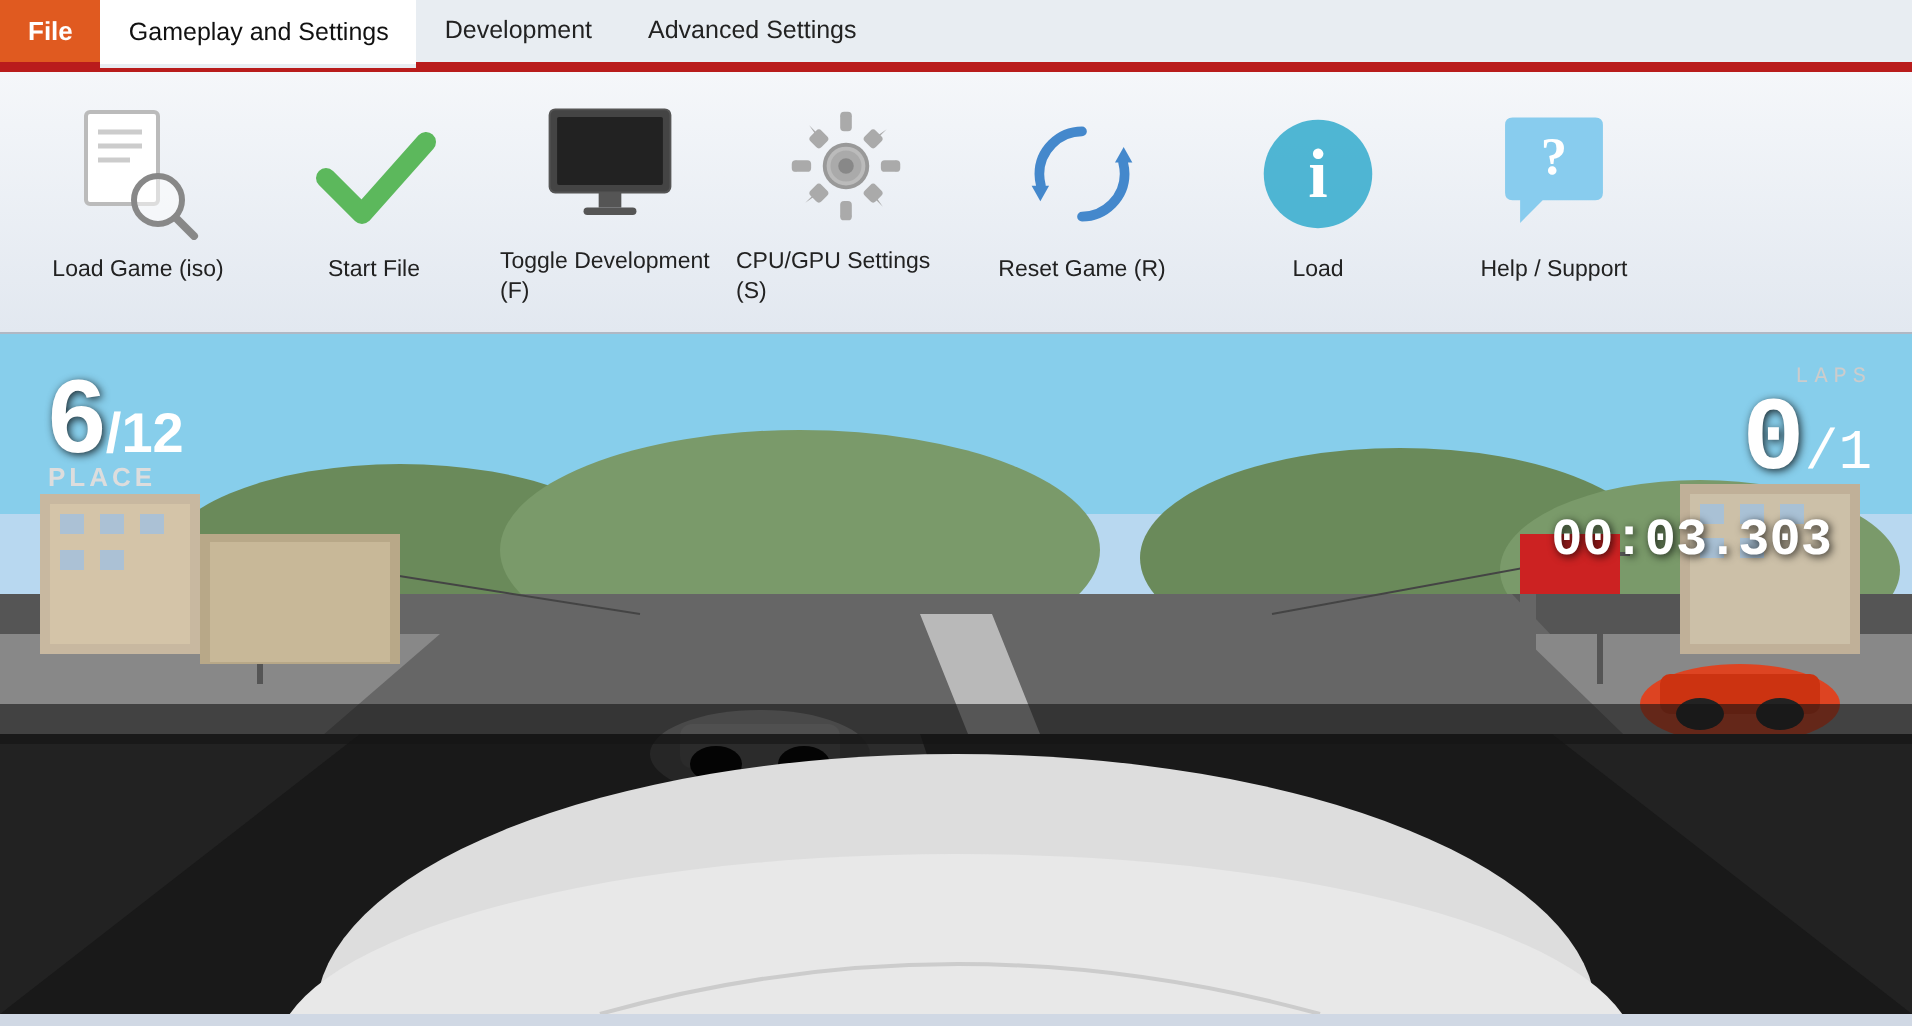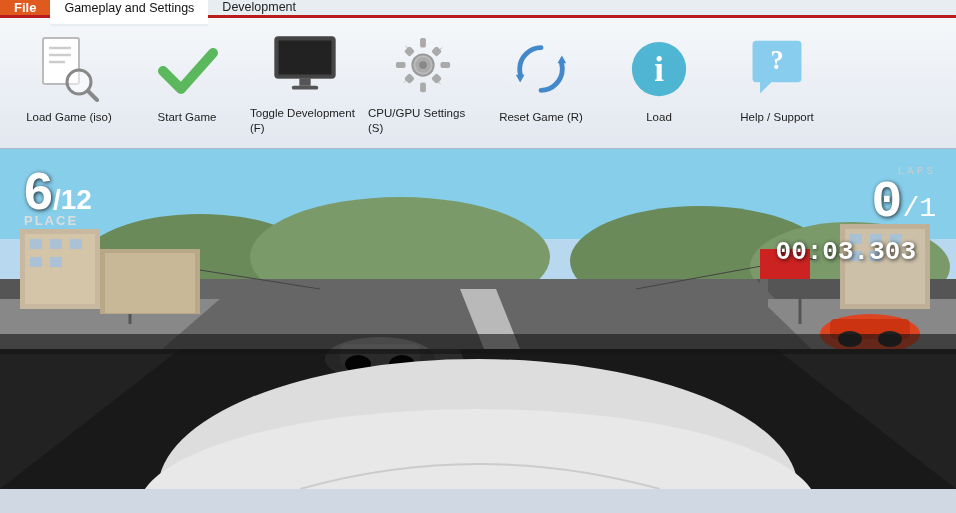--- a/index.html
+++ b/index.html
@@ -3,22 +3,22 @@
   <meta charset="utf-8">
   <style>
     * { margin: 0; padding: 0; box-sizing: border-box; }
     body { width: 956px; height: 513px; overflow: hidden; font-family: 'Segoe UI', Arial, sans-serif; background: #d0d8e4; }
 
     
     .menu-bar {
       display: flex;
       align-items: center;
       background: #e8edf2;
-      border-bottom: 3px solid #b91c1c;
-      height: 18px;
+      border-bottom: 5px solid #b91c1c;
+      height: 36px;
     }
     .menu-file {
       background: #e05a20;
       color: white;
       font-size: 13px;
       font-weight: bold;
       padding: 4px 14px;
       height: 100%;
       display: flex;
       align-items: center;
@@ -173,20 +173,21 @@
       inset: 0;
     }
   </style>
 </head>
 <body>
 
 <div class="menu-bar">
   <div class="menu-file">File</div>
   <div class="menu-tab active">Gameplay and Settings</div>
   <div class="menu-tab">Development</div>
+  <div class="menu-tab">Advanced Settings</div>
 </div>
 
 <div class="toolbar">
 
   <div class="toolbar-item">
     <div class="toolbar-icon">
       <svg width="64" height="66" viewBox="0 0 64 66">
 
         <rect x="6" y="2" width="36" height="46" rx="2" fill="white" stroke="#bbb" stroke-width="2"></rect>
         <line x1="12" y1="12" x2="34" y2="12" stroke="#ccc" stroke-width="2.5"></line>
@@ -199,21 +200,21 @@
     </div>
     <div class="toolbar-label">Load Game (iso)</div>
   </div>
 
   <div class="toolbar-item">
     <div class="toolbar-icon icon-check">
       <svg width="64" height="64" viewBox="0 0 64 64">
         <polyline points="8,34 26,52 58,16" fill="none" stroke="#5cb85c" stroke-width="10" stroke-linecap="round" stroke-linejoin="round"></polyline>
       </svg>
     </div>
-    <div class="toolbar-label">Start Game</div>
+    <div class="toolbar-label">Start File</div>
   </div>
 
   <div class="toolbar-item">
     <div class="toolbar-icon icon-monitor">
       <svg width="72" height="68" viewBox="0 0 72 68">
 
         <rect x="4" y="4" width="64" height="44" rx="3" fill="#444" stroke="#555" stroke-width="1"></rect>
         <rect x="8" y="8" width="56" height="36" rx="1" fill="#222"></rect>
 
         <rect x="30" y="48" width="12" height="8" fill="#555"></rect>

